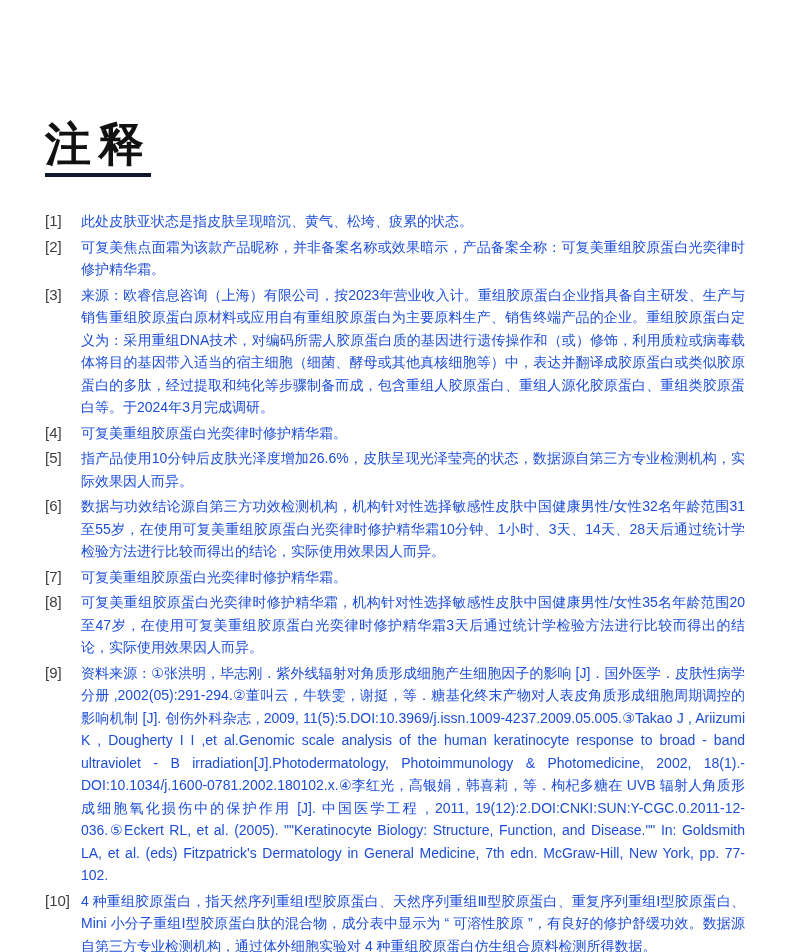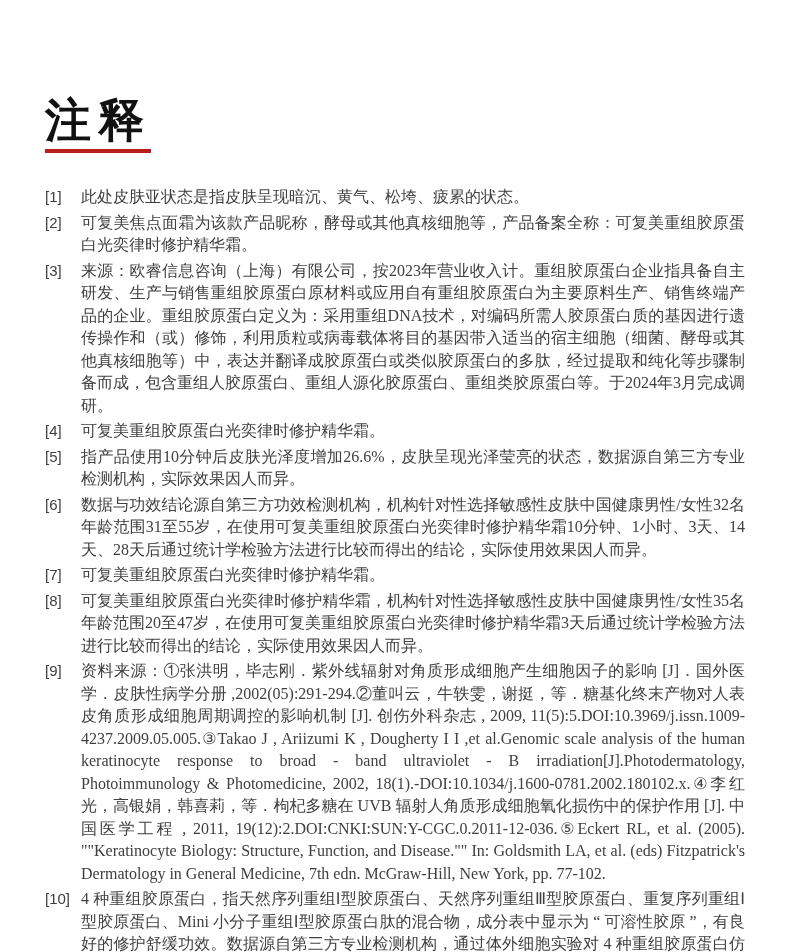--- a/index.html
+++ b/index.html
@@ -14,64 +14,64 @@
     padding: 96px 45px 40px 45px;
   }
   .title {
     display: inline-block;
     font-size: 46px;
     font-weight: 900;
     color: #111111;
     letter-spacing: 7px;
     line-height: 1.05;
     padding-bottom: 5px;
-    border-bottom: 4px solid #b91c1c;
+    border-bottom: 4px solid #0f172a;
+    margin-top: 24px;
   }
   .notes {
     margin-top: 33px;
   }
   .note {
     display: flex;
     align-items: flex-start;
     margin-bottom: 3px;
   }
   .note .marker {
     flex: 0 0 36px;
     font-size: 15px;
     line-height: 22.5px;
     color: #3e3e3e;
     white-space: nowrap;
   }
   .note .text {
     flex: 1;
-    font-size: 16px;
+    font-size: 14px;
     line-height: 22.5px;
-    color: #404040;
+    color: #1d4ed8;
     text-align: justify;
     word-break: break-word;
-    font-family: Liberation Serif, serif;
   }
 </style>
 </head>
 <body>
 
 <div class="page">
 
   <h1 class="title">注释</h1>
 
   <div class="notes">
 
     <div class="note">
       <span class="marker">[1]</span>
       <p class="text">此处皮肤亚状态是指皮肤呈现暗沉、黄气、松垮、疲累的状态。</p>
     </div>
 
     <div class="note">
       <span class="marker">[2]</span>
-      <p class="text">可复美焦点面霜为该款产品昵称，酵母或其他真核细胞等，产品备案全称：可复美重组胶原蛋白光奕律时修护精华霜。</p>
+      <p class="text">可复美焦点面霜为该款产品昵称，并非备案名称或效果暗示，产品备案全称：可复美重组胶原蛋白光奕律时修护精华霜。</p>
     </div>
 
     <div class="note">
       <span class="marker">[3]</span>
       <p class="text">来源：欧睿信息咨询（上海）有限公司，按2023年营业收入计。重组胶原蛋白企业指具备自主研发、生产与销售重组胶原蛋白原材料或应用自有重组胶原蛋白为主要原料生产、销售终端产品的企业。重组胶原蛋白定义为：采用重组DNA技术，对编码所需人胶原蛋白质的基因进行遗传操作和（或）修饰，利用质粒或病毒载体将目的基因带入适当的宿主细胞（细菌、酵母或其他真核细胞等）中，表达并翻译成胶原蛋白或类似胶原蛋白的多肽，经过提取和纯化等步骤制备而成，包含重组人胶原蛋白、重组人源化胶原蛋白、重组类胶原蛋白等。于2024年3月完成调研。</p>
     </div>
 
     <div class="note">
       <span class="marker">[4]</span>
       <p class="text">可复美重组胶原蛋白光奕律时修护精华霜。</p>

